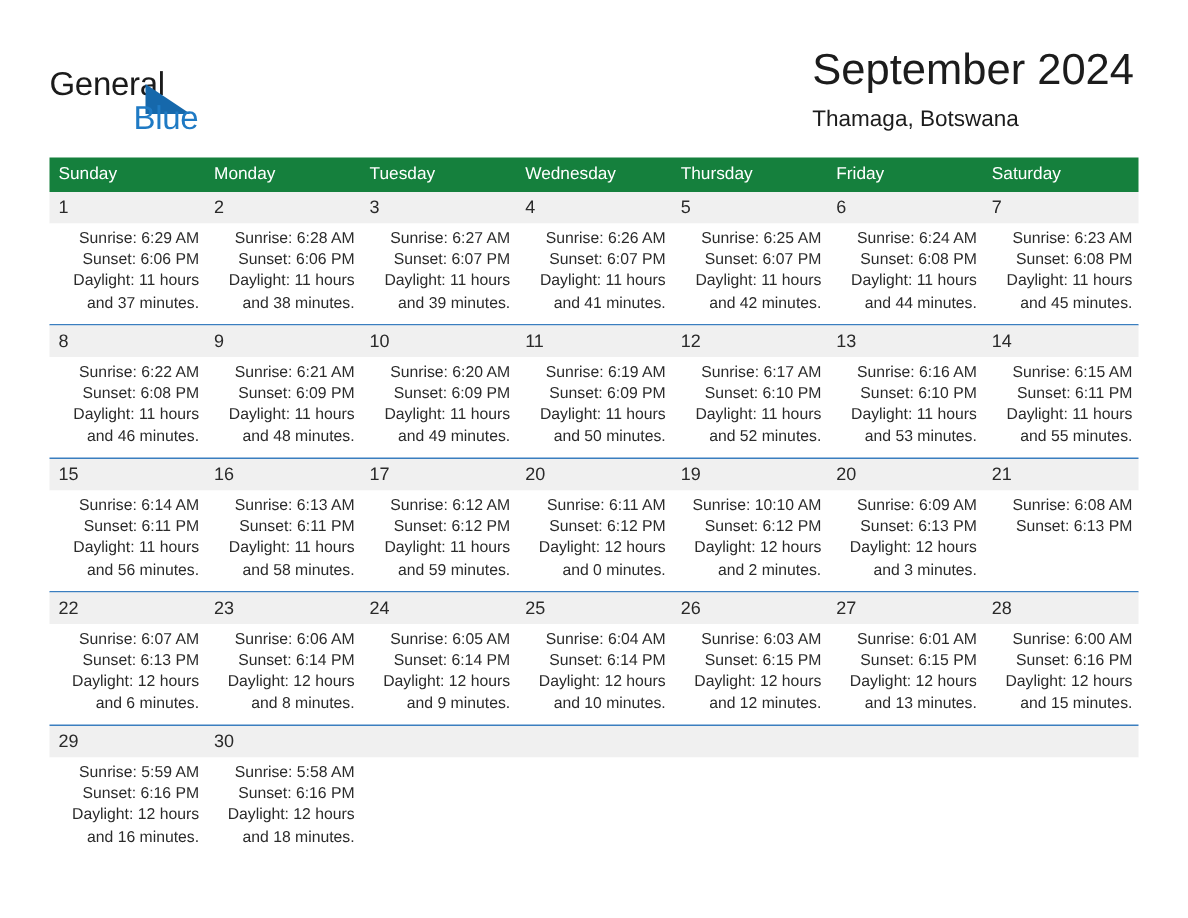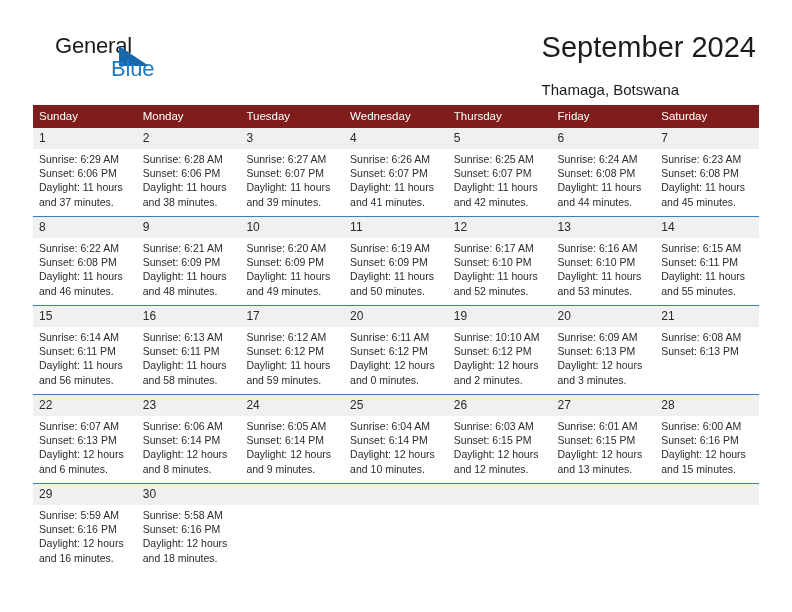--- a/index.html
+++ b/index.html
@@ -25,24 +25,23 @@
   .header {
     position: absolute;
     left: 0;
     top: 0;
     width: 792px;
     height: 100px;
   }
   .logo {
     position: absolute;
     left: 33px;
-    top: 33px;
+    top: 43px;
     width: 200px;
     height: 52px;
-    margin-left: 22px;
   }
   .logo-general {
     position: absolute;
     left: 0;
     top: 0;
     font-size: 22px;
     letter-spacing: -0.2px;
     color: #1b1b1b;
     font-family: "Liberation Sans", sans-serif;
   }
@@ -73,35 +72,35 @@
   .cal-title {
     font-size: 29px;
     color: #1c1c1c;
     line-height: 34px;
     white-space: nowrap;
   }
   .cal-subtitle {
     font-size: 15px;
     color: #1c1c1c;
     line-height: 20px;
-    margin-top: 16px;
+    margin-top: 6px;
     white-space: nowrap;
   }
 
   
   .calendar {
     position: absolute;
     left: 33px;
     top: 105px;
     width: 726px;
   }
   .weekday-row {
     display: flex;
     width: 726px;
-    background: #7f1d1d;
+    background: #15803d;
   }
   .weekday-cell {
     width: 103.71px;
     box-sizing: border-box;
     padding: 4px 0 5px 6px;
     color: #ffffff;
     font-size: 11.5px;
     line-height: 14px;
     white-space: nowrap;
   }
@@ -125,20 +124,21 @@
     font-size: 12px;
     line-height: 15px;
     color: #2a2a2a;
     height: 21px;
   }
   .content-row {
     display: flex;
     width: 726px;
     background: #ffffff;
     height: 67px;
+    text-align: right;
   }
   .content-cell {
     width: 103.71px;
     box-sizing: border-box;
     padding: 3px 4px 0 6px;
     font-size: 10.5px;
     line-height: 14.2px;
     color: #2b2b2b;
   }
   .content-cell .line {

